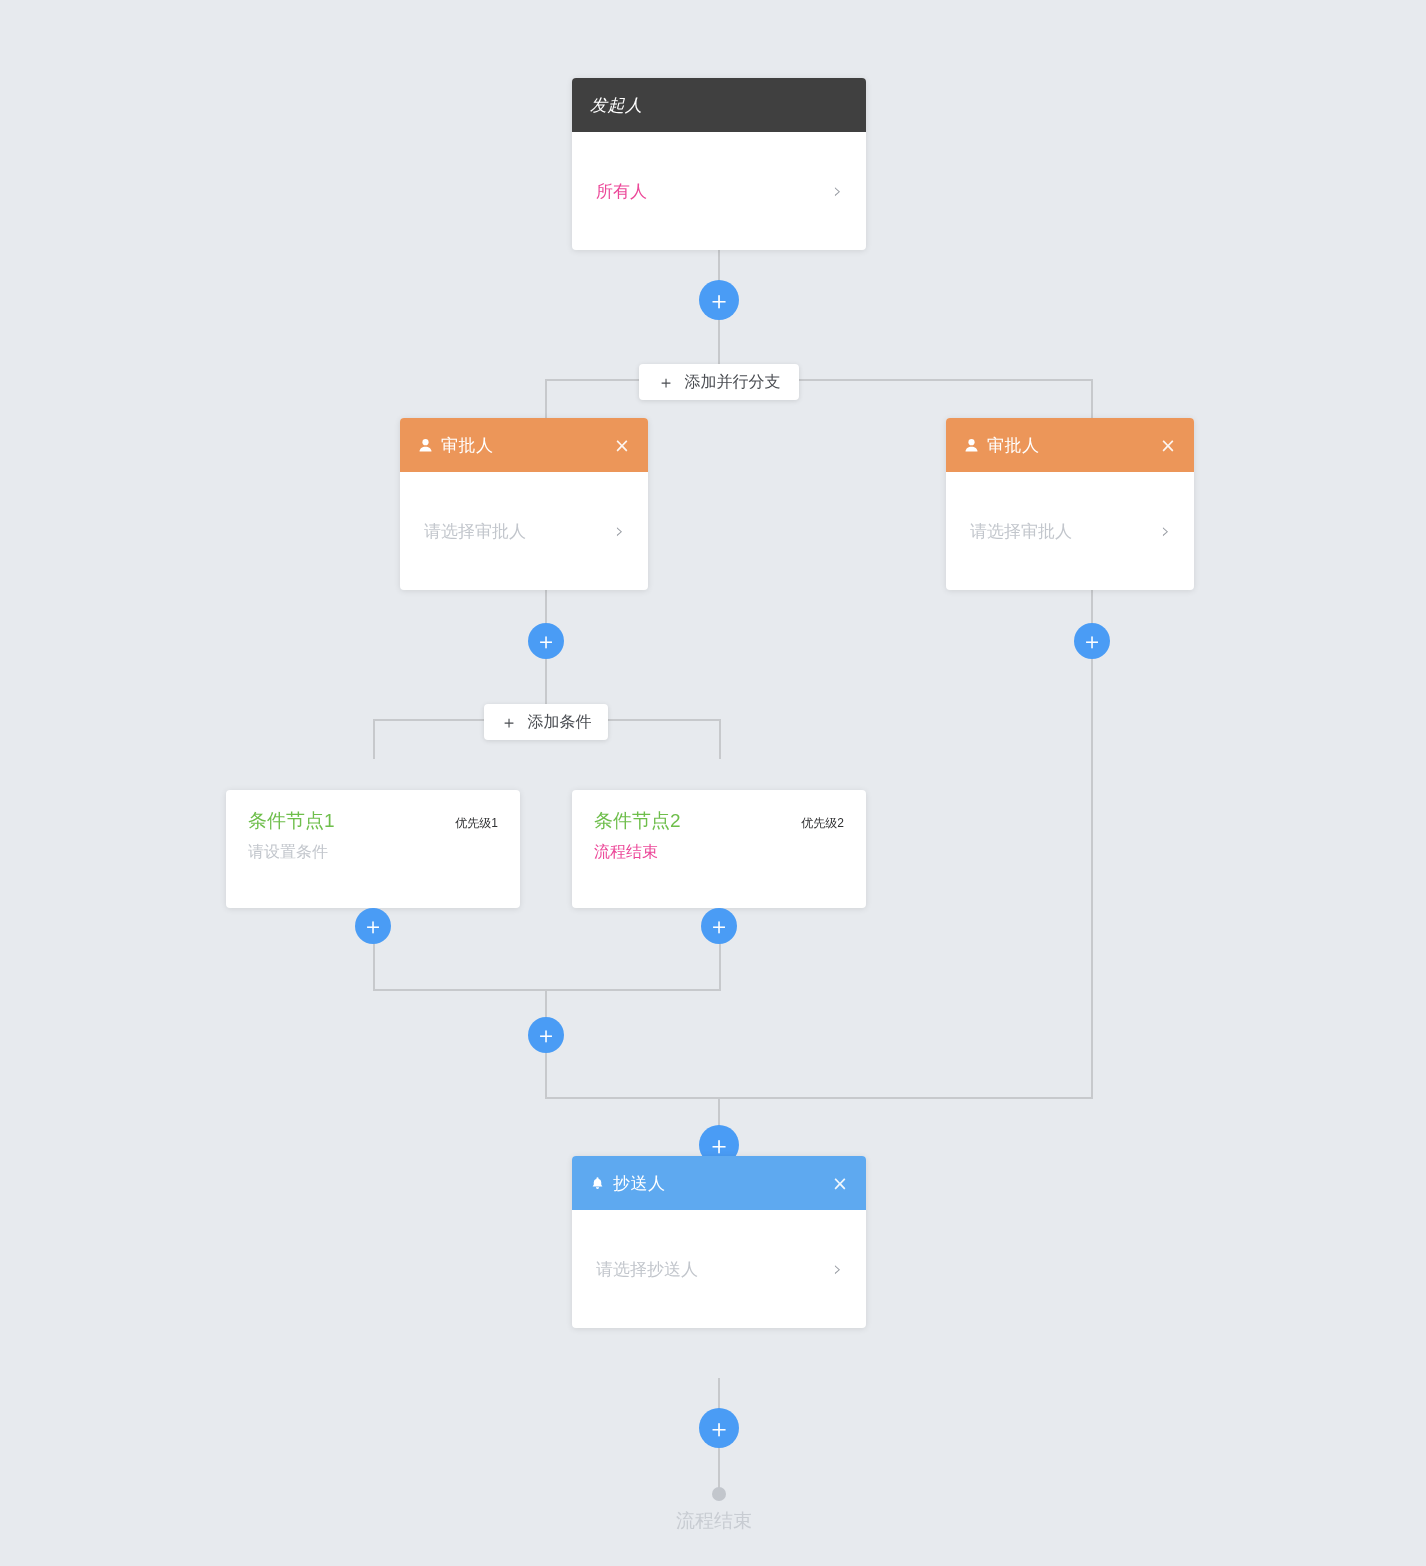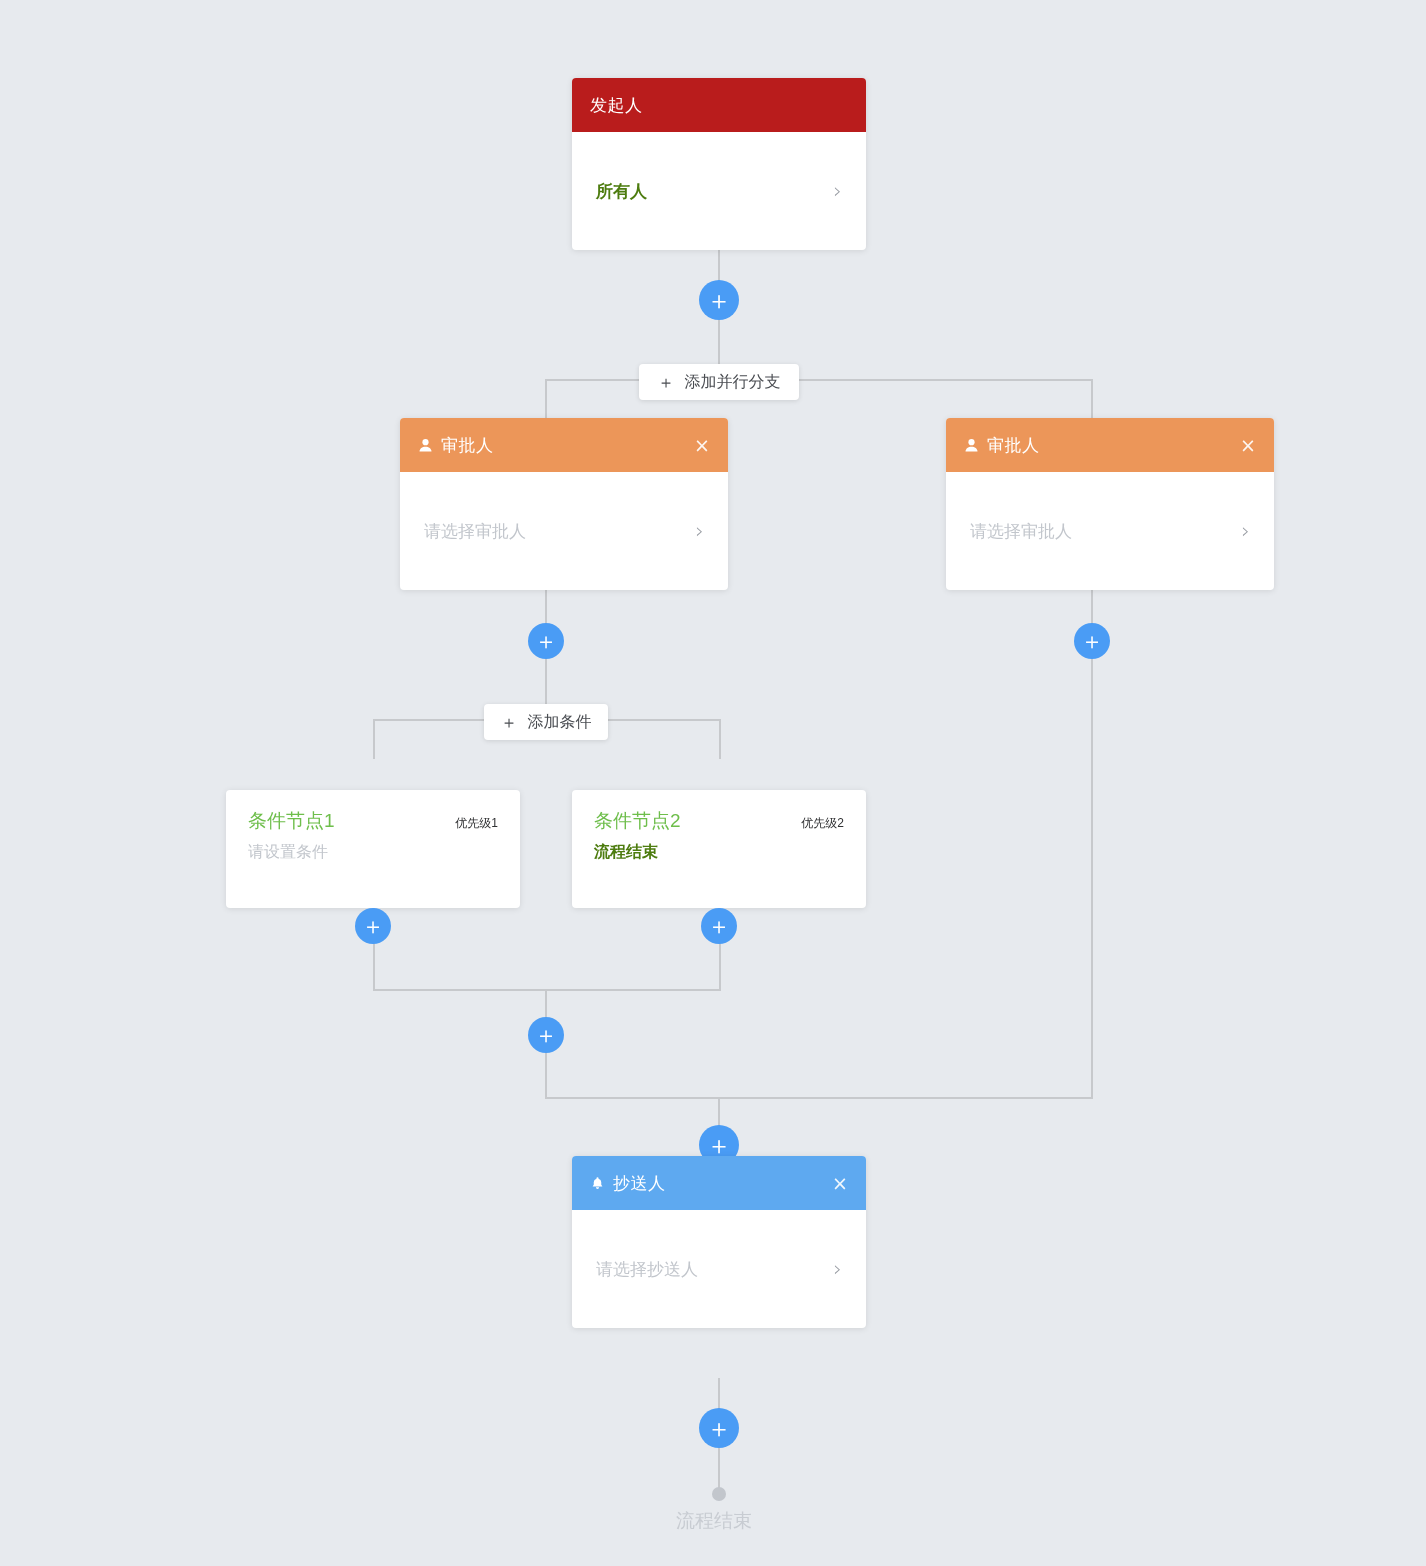--- a/index.html
+++ b/index.html
@@ -69,36 +69,36 @@
     display: flex;
     align-items: center;
     padding: 0 24px;
     box-sizing: border-box;
   }
   .card-body .body-text {
     font-size: 17px;
     flex: 1;
   }
   .placeholder { color: #c2c6cc; }
-  .filled { color: #4d7c0f; font-weight: bold; }
+  .filled { color: #ec4899; }
   .arrow-right {
     color: #9a9ea5;
     font-size: 22px;
     line-height: 1;
     font-family: "DejaVu Sans", sans-serif;
     font-weight: 300;
   }
 
   
   .initiator { left: 572px; top: 78px; width: 294px; height: 172px; }
-  .initiator .card-header { background: #b91c1c; }
+  .initiator .card-header { background: #404040; font-style: italic; }
   .initiator .card-body { height: 118px; }
 
   
-  .approver { width: 328px; height: 172px; }
+  .approver { width: 248px; height: 172px; }
   .approver .card-header { background: #ec9659; }
   .approver .card-body { height: 118px; }
   .approver-left  { left: 400px; top: 418px; }
   .approver-right { left: 946px; top: 418px; }
 
   
   .ccnode { left: 572px; top: 1156px; width: 294px; height: 172px; }
   .ccnode .card-header { background: #5ea9f0; }
   .ccnode .card-body { height: 118px; gap: 32px; }
 

